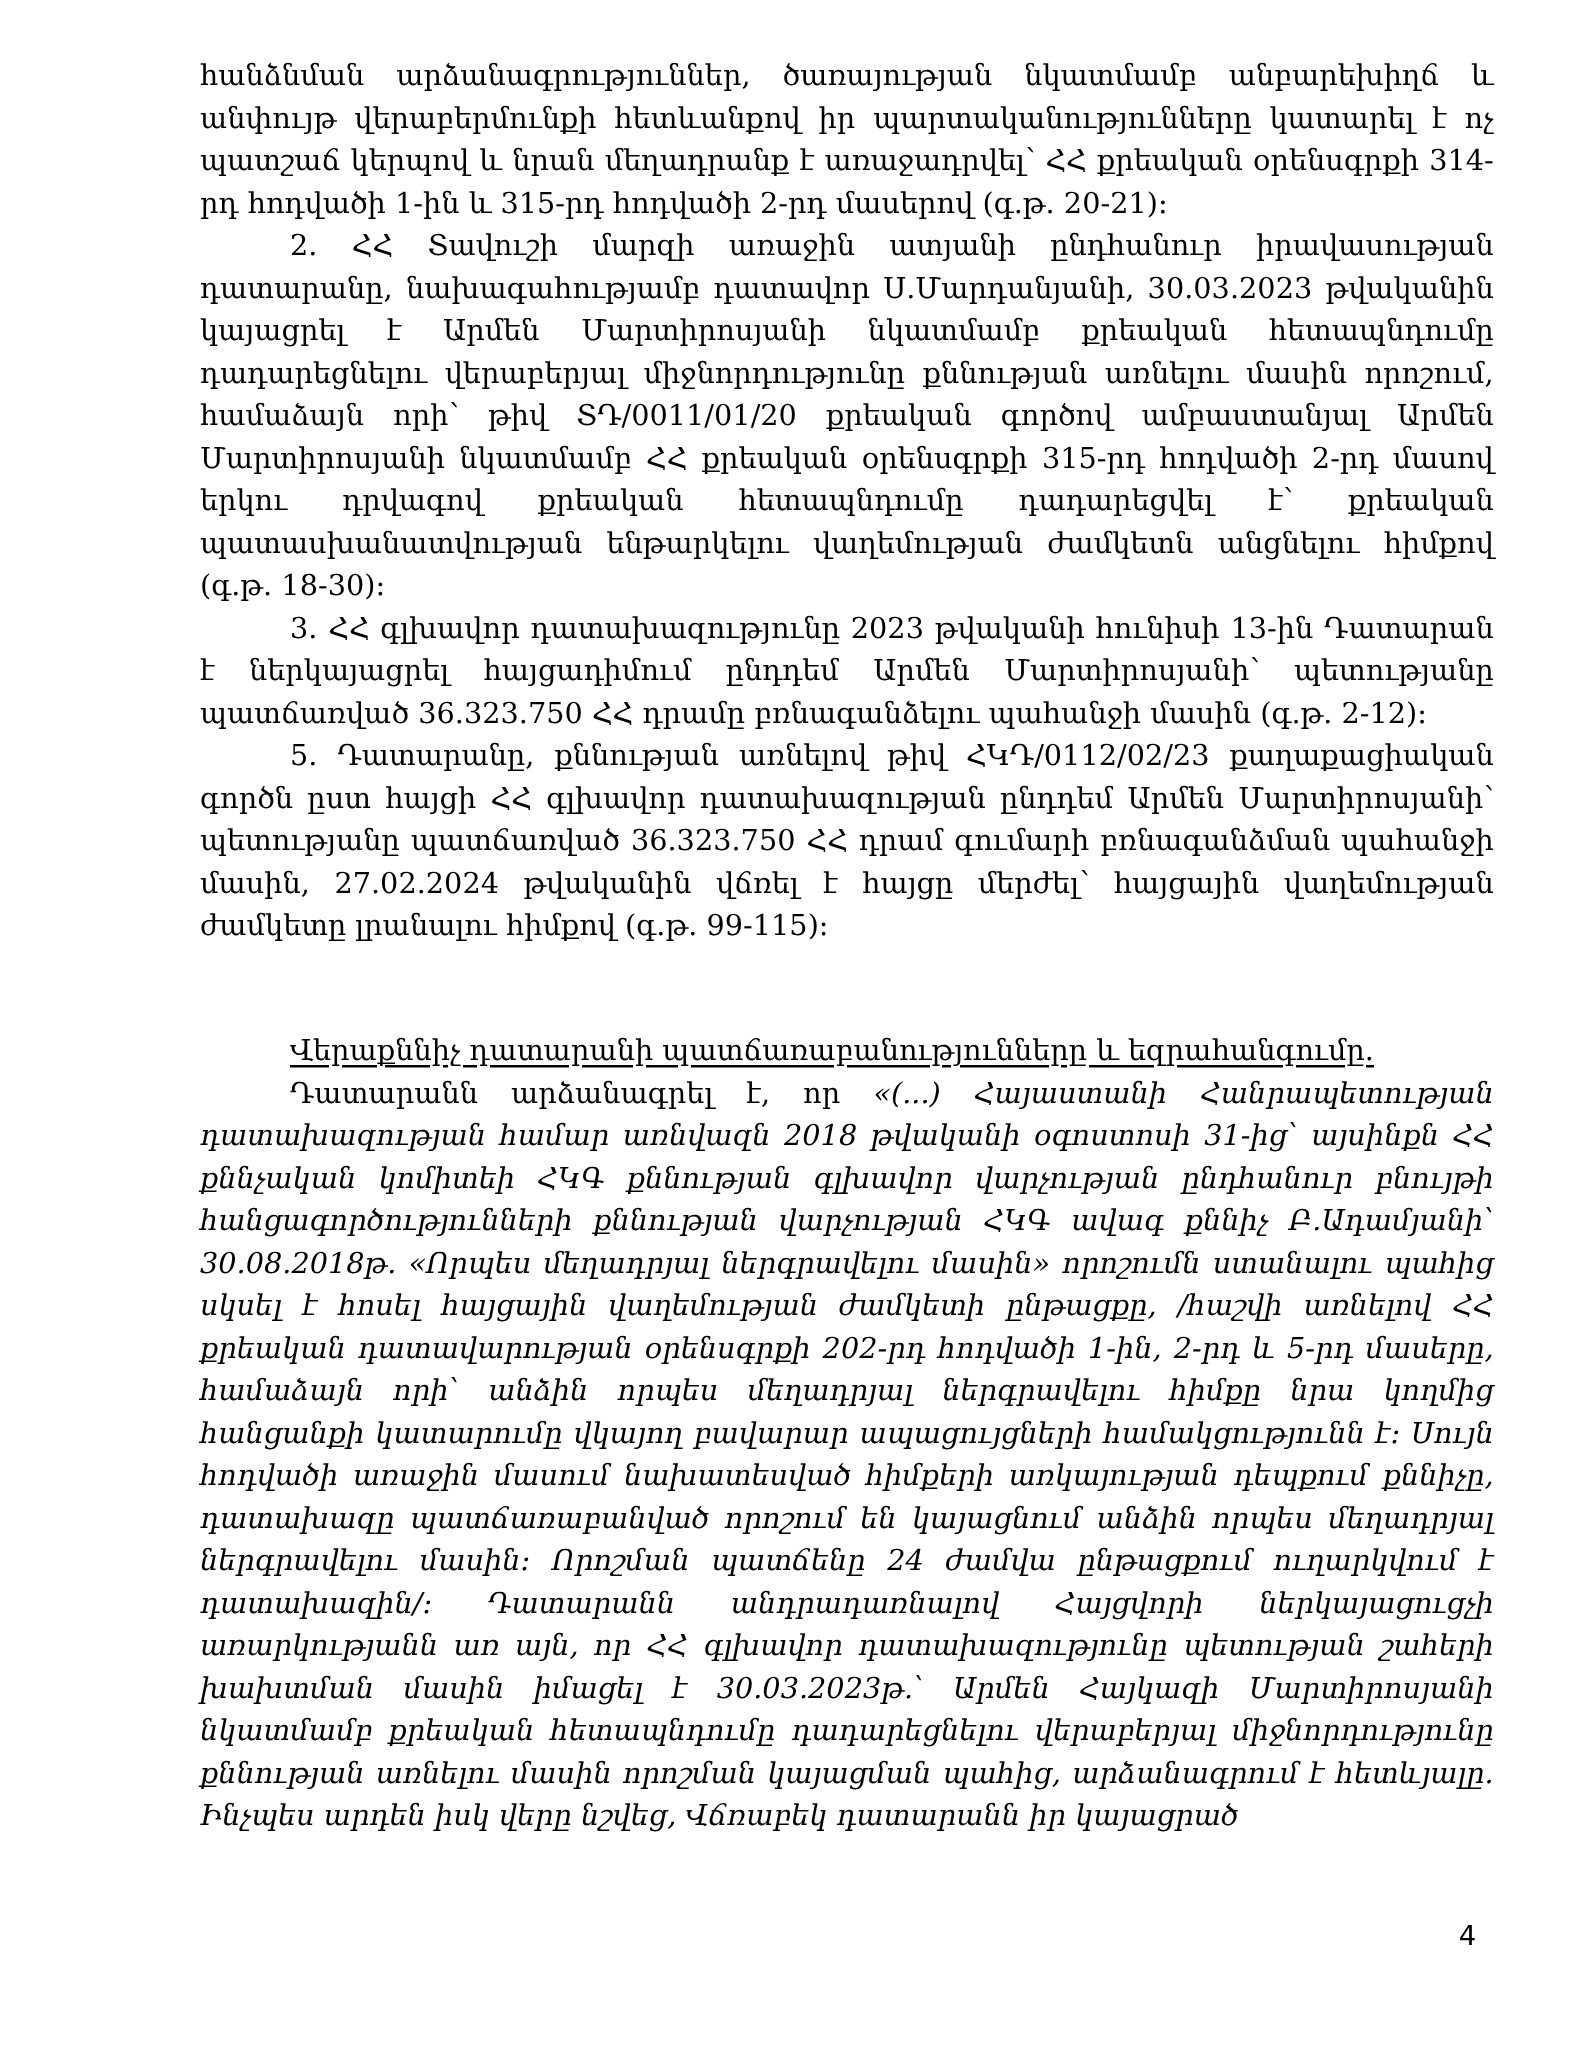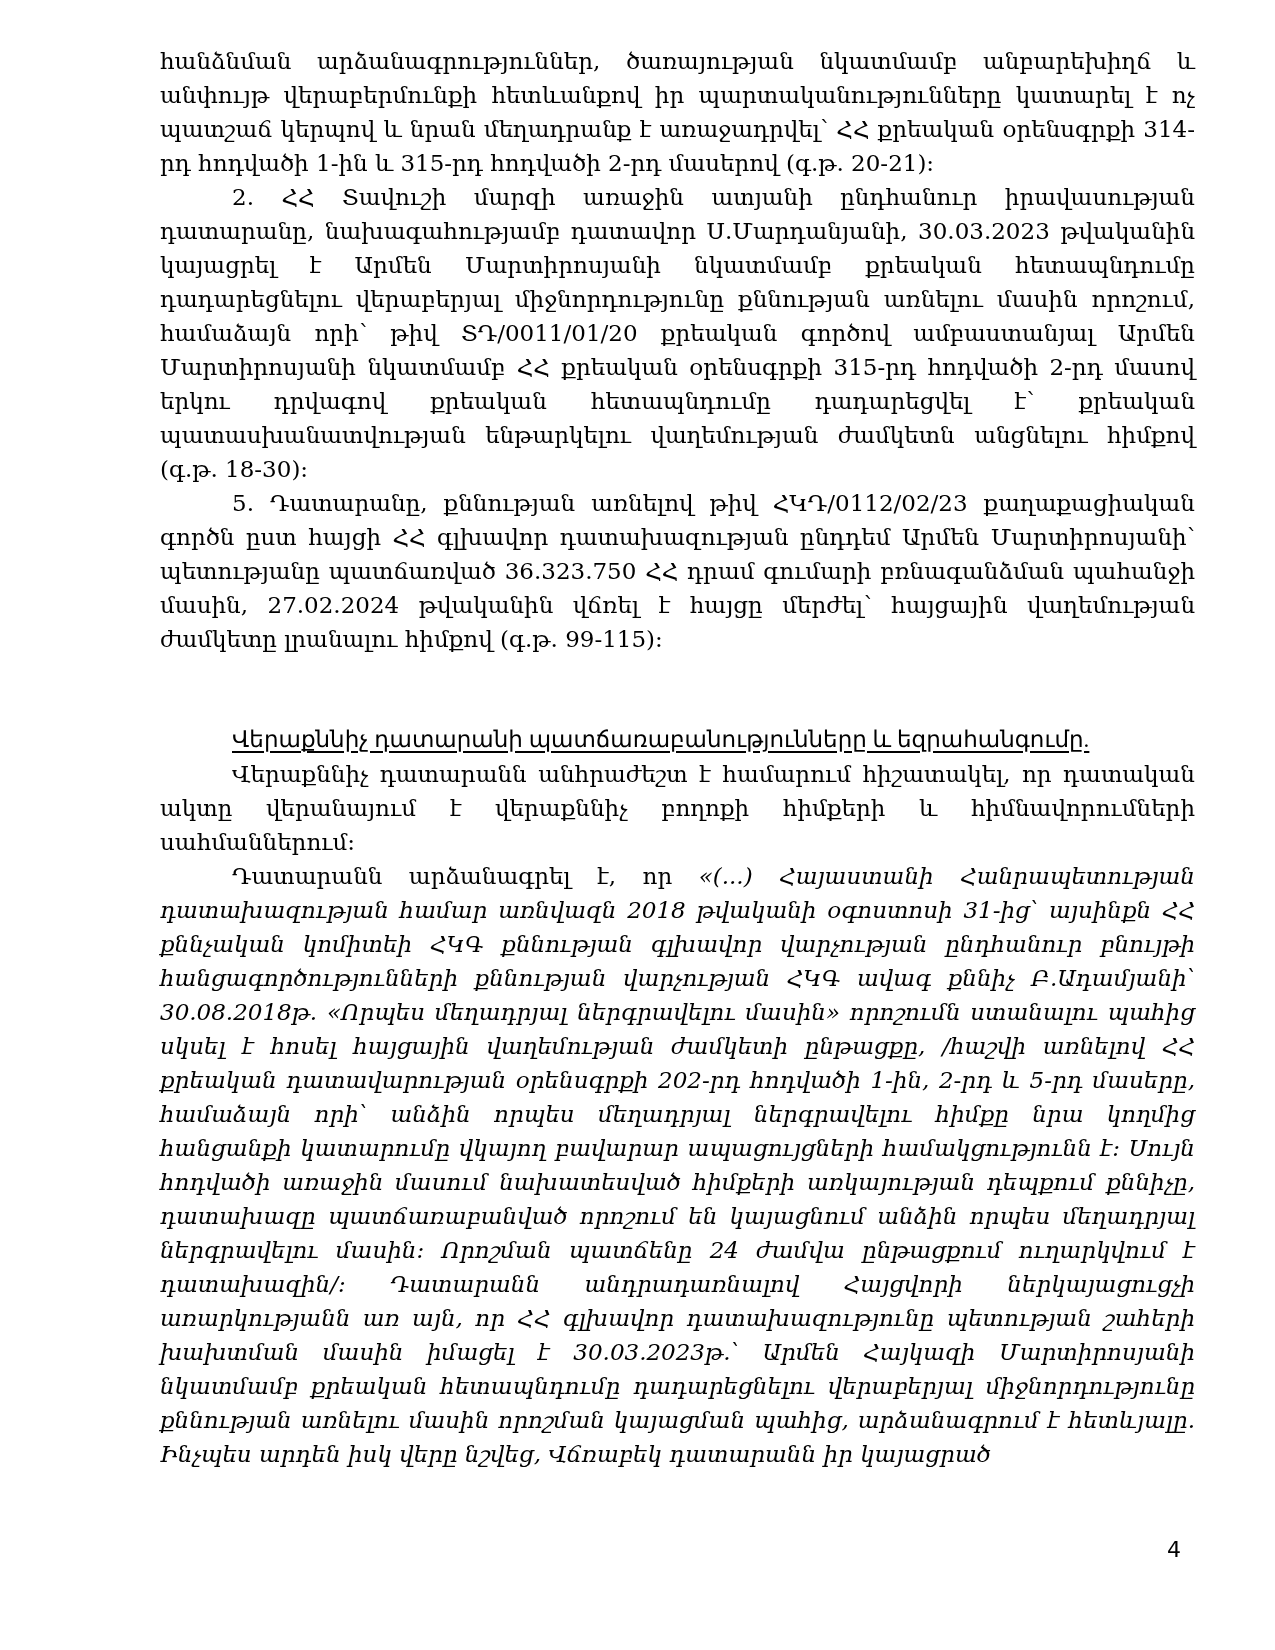--- a/index.html
+++ b/index.html
@@ -33,21 +33,20 @@
   .indent {
     text-indent: 72px;
   }
   .heading {
     margin-top: 66px;
     text-indent: 72px;
   }
   .heading .underline {
     text-decoration: underline;
     text-underline-offset: 4px;
-    font-family: Liberation Serif, serif;
   }
   .quote {
     font-style: italic;
   }
   .page-number {
     position: absolute;
     top: 1536px;
     right: 58px;
     font-size: 22px;
     line-height: 28px;
@@ -57,26 +56,26 @@
 </head>
 <body>
 
 <div class="page">
   <div class="content">
 
     <p class="body">հանձնման արձանագրություններ, ծառայության նկատմամբ անբարեխիղճ և անփույթ վերաբերմունքի հետևանքով իր պարտականությունները կատարել է ոչ պատշաճ կերպով և նրան մեղադրանք է առաջադրվել՝ ՀՀ քրեական օրենսգրքի 314-րդ հոդվածի 1-ին և 315-րդ հոդվածի 2-րդ մասերով (գ.թ. 20-21):</p>
 
     <p class="body indent">2.  ՀՀ Տավուշի մարզի առաջին ատյանի ընդհանուր իրավասության դատարանը, նախագահությամբ դատավոր Ս.Մարդանյանի, 30.03.2023 թվականին կայացրել է Արմեն Մարտիրոսյանի նկատմամբ քրեական հետապնդումը դադարեցնելու վերաբերյալ միջնորդությունը քննության առնելու մասին որոշում, համաձայն որի՝ թիվ ՏԴ/0011/01/20 քրեական գործով ամբաստանյալ Արմեն Մարտիրոսյանի նկատմամբ ՀՀ քրեական օրենսգրքի 315-րդ հոդվածի 2-րդ մասով երկու դրվագով քրեական հետապնդումը դադարեցվել է՝ քրեական պատասխանատվության ենթարկելու վաղեմության ժամկետն անցնելու հիմքով (գ.թ. 18-30):</p>
 
+    <p class="body indent">3.  ՀՀ գլխավոր դատախազությունը 2023 թվականի հունիսի 13-ին Դատարան է ներկայացրել հայցադիմում ընդդեմ Արմեն Մարտիրոսյանի՝ պետությանը պատճառված 36.323.750 ՀՀ դրամը բռնագանձելու պահանջի մասին (գ.թ. 2-12):</p>
 
 
     <p class="body indent">5.  Դատարանը, քննության առնելով թիվ ՀԿԴ/0112/02/23 քաղաքացիական գործն ըստ հայցի ՀՀ գլխավոր դատախազության ընդդեմ Արմեն Մարտիրոսյանի՝ պետությանը պատճառված 36.323.750 ՀՀ դրամ գումարի բռնագանձման պահանջի մասին, 27.02.2024 թվականին վճռել է հայցը մերժել՝ հայցային վաղեմության ժամկետը լրանալու հիմքով (գ.թ. 99-115):</p>
 
     <p class="heading"><span class="underline">Վերաքննիչ դատարանի պատճառաբանությունները և եզրահանգումը.</span></p>
 
-    <p class="body indent">Վերաքննիչ դատարանն անհրաժեշտ է համարում հիշատակել, որ դատական ակտը վերանայում է վերաքննիչ բողոքի հիմքերի և հիմնավորումների սահմաններում:</p>
 
     <p class="body indent"><span>Դատարանն արձանագրել է, որ </span><span class="quote">«(...) Հայաստանի Հանրապետության դատախազության համար առնվազն 2018 թվականի օգոստոսի 31-ից՝ այսինքն ՀՀ քննչական կոմիտեի ՀԿԳ քննության գլխավոր վարչության ընդհանուր բնույթի հանցագործությունների քննության վարչության ՀԿԳ ավագ քննիչ Բ.Ադամյանի՝ 30.08.2018թ. «Որպես մեղադրյալ ներգրավելու մասին» որոշումն ստանալու պահից սկսել է հոսել հայցային վաղեմության ժամկետի ընթացքը, /հաշվի առնելով ՀՀ քրեական դատավարության օրենսգրքի 202-րդ հոդվածի 1-ին, 2-րդ և 5-րդ մասերը, համաձայն որի՝ անձին որպես մեղադրյալ ներգրավելու հիմքը նրա կողմից հանցանքի կատարումը վկայող բավարար ապացույցների համակցությունն է: Սույն հոդվածի առաջին մասում նախատեսված հիմքերի առկայության դեպքում քննիչը, դատախազը պատճառաբանված որոշում են կայացնում անձին որպես մեղադրյալ ներգրավելու մասին: Որոշման պատճենը 24 ժամվա ընթացքում ուղարկվում է դատախազին/: Դատարանն անդրադառնալով Հայցվորի ներկայացուցչի առարկությանն առ այն, որ ՀՀ գլխավոր դատախազությունը պետության շահերի խախտման մասին իմացել է 30.03.2023թ.՝ Արմեն Հայկազի Մարտիրոսյանի նկատմամբ քրեական հետապնդումը դադարեցնելու վերաբերյալ միջնորդությունը քննության առնելու մասին որոշման կայացման պահից, արձանագրում է հետևյալը. Ինչպես արդեն իսկ վերը նշվեց, Վճռաբեկ դատարանն իր կայացրած</span></p>
 
   </div>
 
   <div class="page-number">4</div>
 </div>
 
 </body></html>

